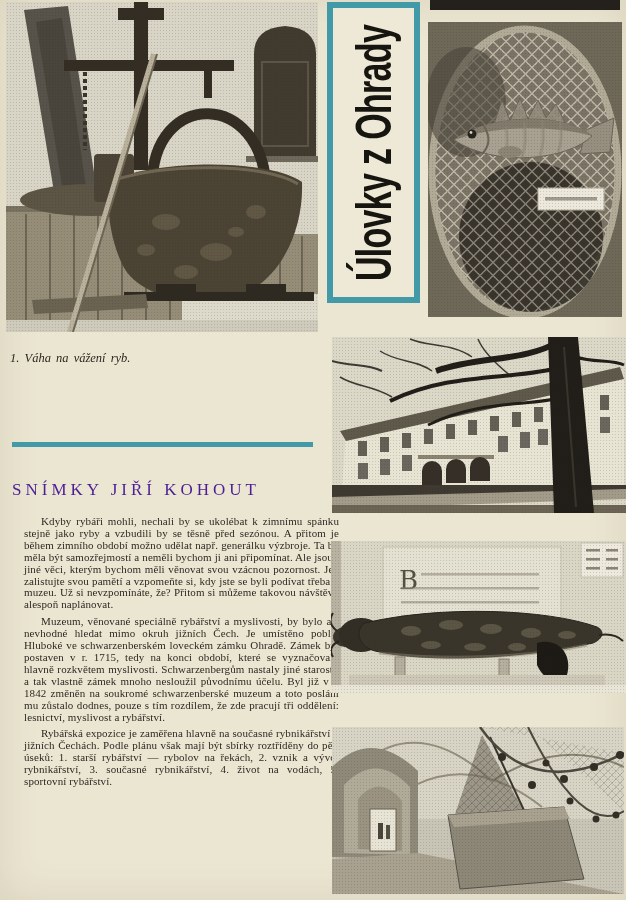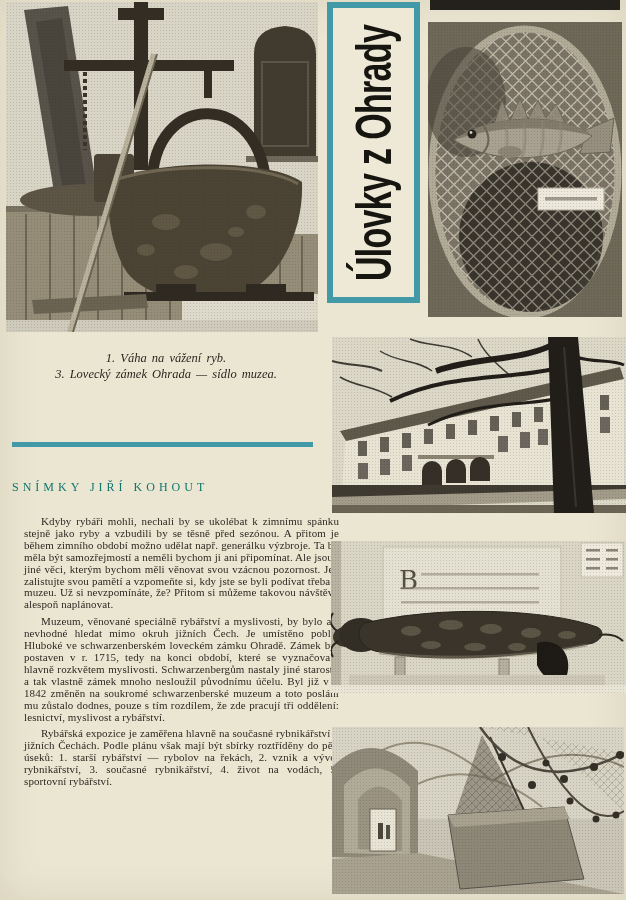--- a/index.html
+++ b/index.html
@@ -32,26 +32,26 @@
     position:absolute;left:50%;top:50%;
     transform:translate(-50%,-50%) rotate(-90deg) scaleX(.68);
     white-space:nowrap;
     font-family:"Liberation Sans",sans-serif;font-weight:bold;
     font-size:50px;color:#17150f;letter-spacing:-1px;
   }
   
   .captions{
     position:absolute;left:10px;top:350px;width:312px;
     font-style:italic;font-size:12.5px;line-height:16.4px;
-    word-spacing:2px;color:#2b2620;text-align:center;
+    word-spacing:2px;color:#2b2620;
   }
   .rule{position:absolute;left:12px;top:442px;width:301px;height:5px;background:#429aa8;}
   .byline{
     position:absolute;left:12px;top:480px;
-    font-size:12px;letter-spacing:4px;color:#0f766e;
+    font-size:17px;letter-spacing:4px;color:#4c1d95;
   }
   .article{
     position:absolute;left:24px;top:516px;width:315px;
     font-size:11px;line-height:11.9px;text-align:justify;
     letter-spacing:.1px;color:#2e2923;
   }
   .article p{margin:0 0 5px 0;text-indent:17px;}
   .signoff{display:inline-block;margin-left:26px;white-space:nowrap;}
 </style>
 </head>
@@ -145,21 +145,20 @@
         <circle cx="44" cy="112" r="4.5" fill="#26231d"></circle>
         <circle cx="43" cy="110.5" r="1.4" fill="#d8d4c6"></circle>
       </g>
       <rect x="110" y="166" width="66" height="22" fill="#ece9dc" stroke="#b8b2a0"></rect>
       <rect x="117" y="175" width="52" height="3.5" fill="#8c8677" opacity=".8"></rect>
     </svg>
   </div>
 
   <div class="captions">
     <div>1. Váha na vážení ryb.</div>
-    <div>3. Lovecký zámek Ohrada — sídlo muzea.</div>
   </div>
 
   <div class="rule"></div>
 
   <div class="byline">SNÍMKY JIŘÍ KOHOUT</div>
 
   <div class="article">
     <p>Kdyby rybáři mohli, nechali by se ukolébat k zimnímu spánku stejně jako ryby a vzbudili by se těsně před sezónou. A přitom je během zimního období možno udělat např. generálku výzbroje. Ta by měla být samozřejmostí a neměli bychom ji ani připomínat. Ale jsou i jiné věci, kterým bychom měli věnovat svou vzácnou pozornost. Jen zalistujte svou pamětí a vzpomeňte si, kdy jste se byli podívat třeba v muzeu. Už si nevzpomínáte, že? Přitom si můžeme takovou návštěvu alespoň naplánovat.</p>
     <p>Muzeum, věnované speciálně rybářství a myslivosti, by bylo asi nevhodné hledat mimo okruh jižních Čech. Je umístěno poblíž Hluboké ve schwarzenberském loveckém zámku Ohradě. Zámek byl postaven v r. 1715, tedy na konci období, které se vyznačovalo hlavně rozkvětem myslivosti. Schwarzenbergům nastaly jiné starosti, a tak vlastně zámek mnoho nesloužil původnímu účelu. Byl již v r. 1842 změněn na soukromé schwarzenberské muzeum a toto poslání mu zůstalo dodnes, pouze s tím rozdílem, že zde pracují tři oddělení: lesnictví, myslivost a rybářství.</p>
     <p>Rybářská expozice je zaměřena hlavně na současné rybnikářství v jižních Čechách. Podle plánu však mají být sbírky roztříděny do pěti úseků: 1. starší rybářství — rybolov na řekách, 2. vznik a vývoj rybnikářství, 3. současné rybnikářství, 4. život na vodách, 5. sportovní rybářství.</p>

